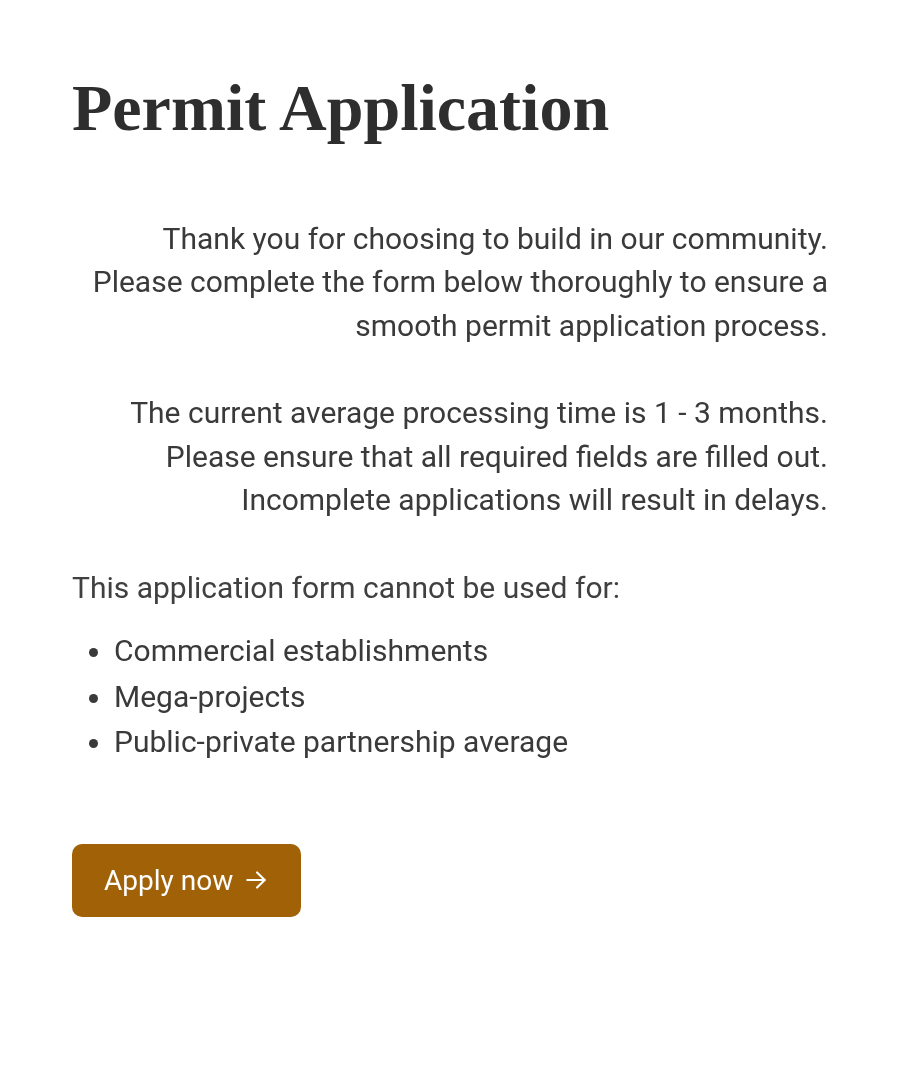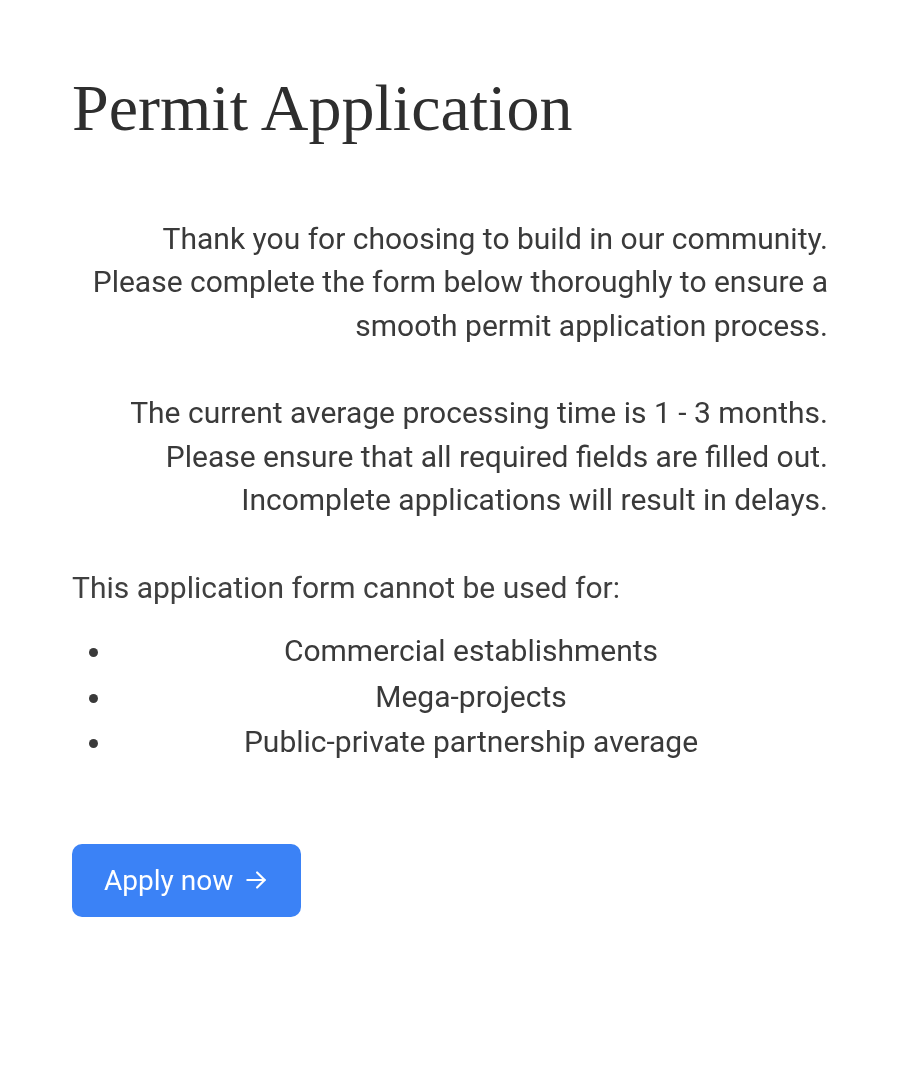--- a/index.html
+++ b/index.html
@@ -13,21 +13,21 @@
       background: #ffffff;
       width: 900px;
       height: 1084px;
       padding: 72px;
       color: #333333;
     }
     
     .page-title {
       font-family: Georgia, "Times New Roman", serif;
       font-size: 66px;
-      font-weight: 400;
+      font-weight: 700;
       color: #2e2e2e;
       margin-bottom: 72px;
       line-height: 1.1;
     }
     
     .intro-paragraph {
       font-size: 30px;
       line-height: 1.45;
       color: #3a3a3a;
       margin-bottom: 44px;
@@ -44,28 +44,27 @@
     .exclusion-list {
       font-size: 30px;
       line-height: 1.45;
       color: #3a3a3a;
       padding-left: 42px;
       margin-bottom: 80px;
     }
     
     .exclusion-list li {
       margin-bottom: 2px;
-      text-align: center;
     }
     
     .apply-button {
       display: inline-flex;
       align-items: center;
       gap: 10px;
-      background: #3b82f6;
+      background: #a16207;
       color: #ffffff;
       font-size: 28px;
       font-weight: 400;
       padding: 20px 32px;
       border: none;
       border-radius: 10px;
       cursor: pointer;
       font-family: inherit;
     }
     

